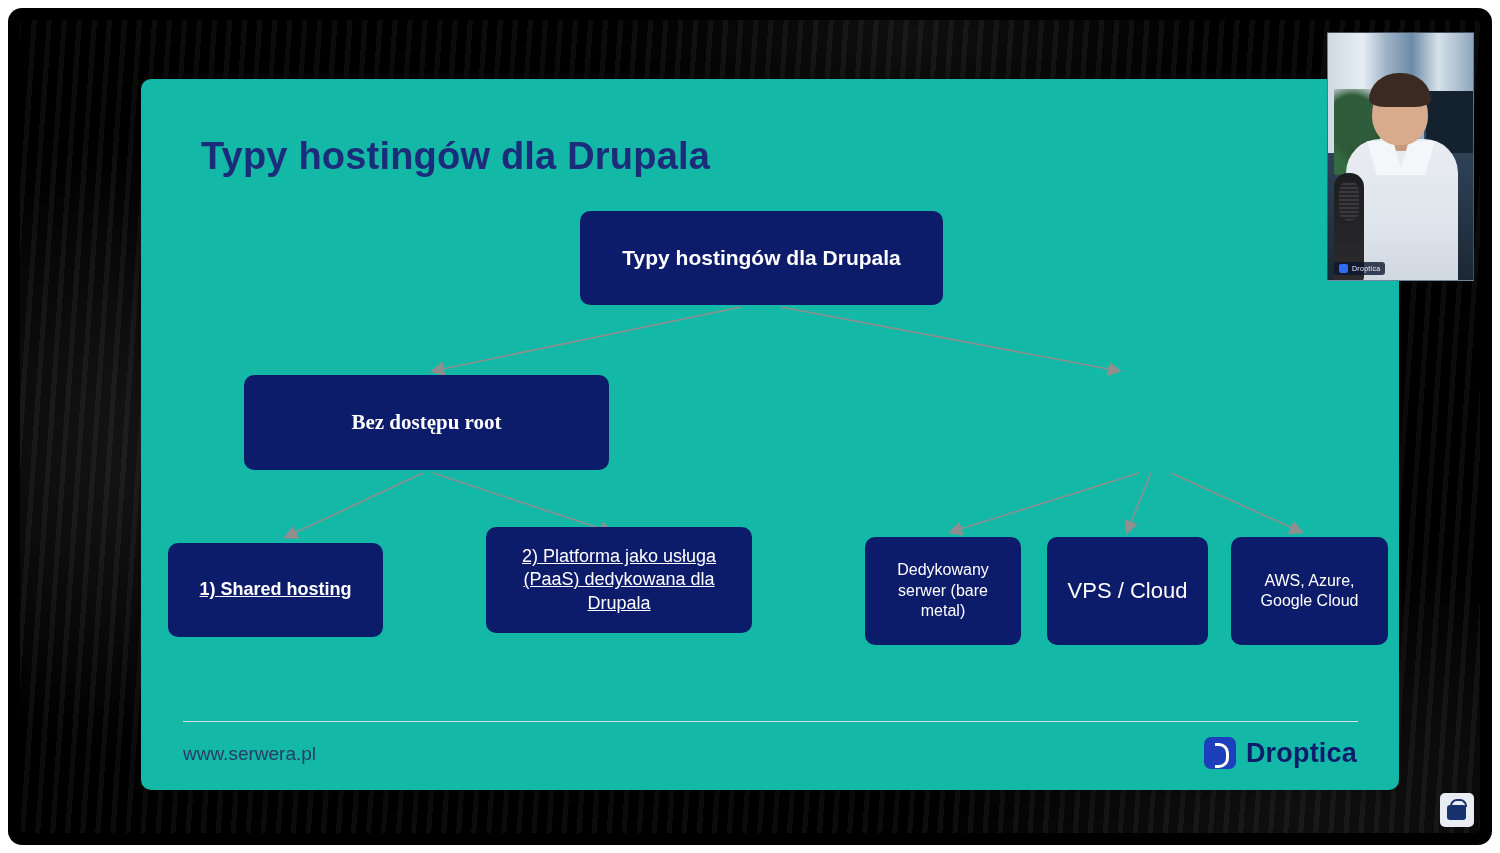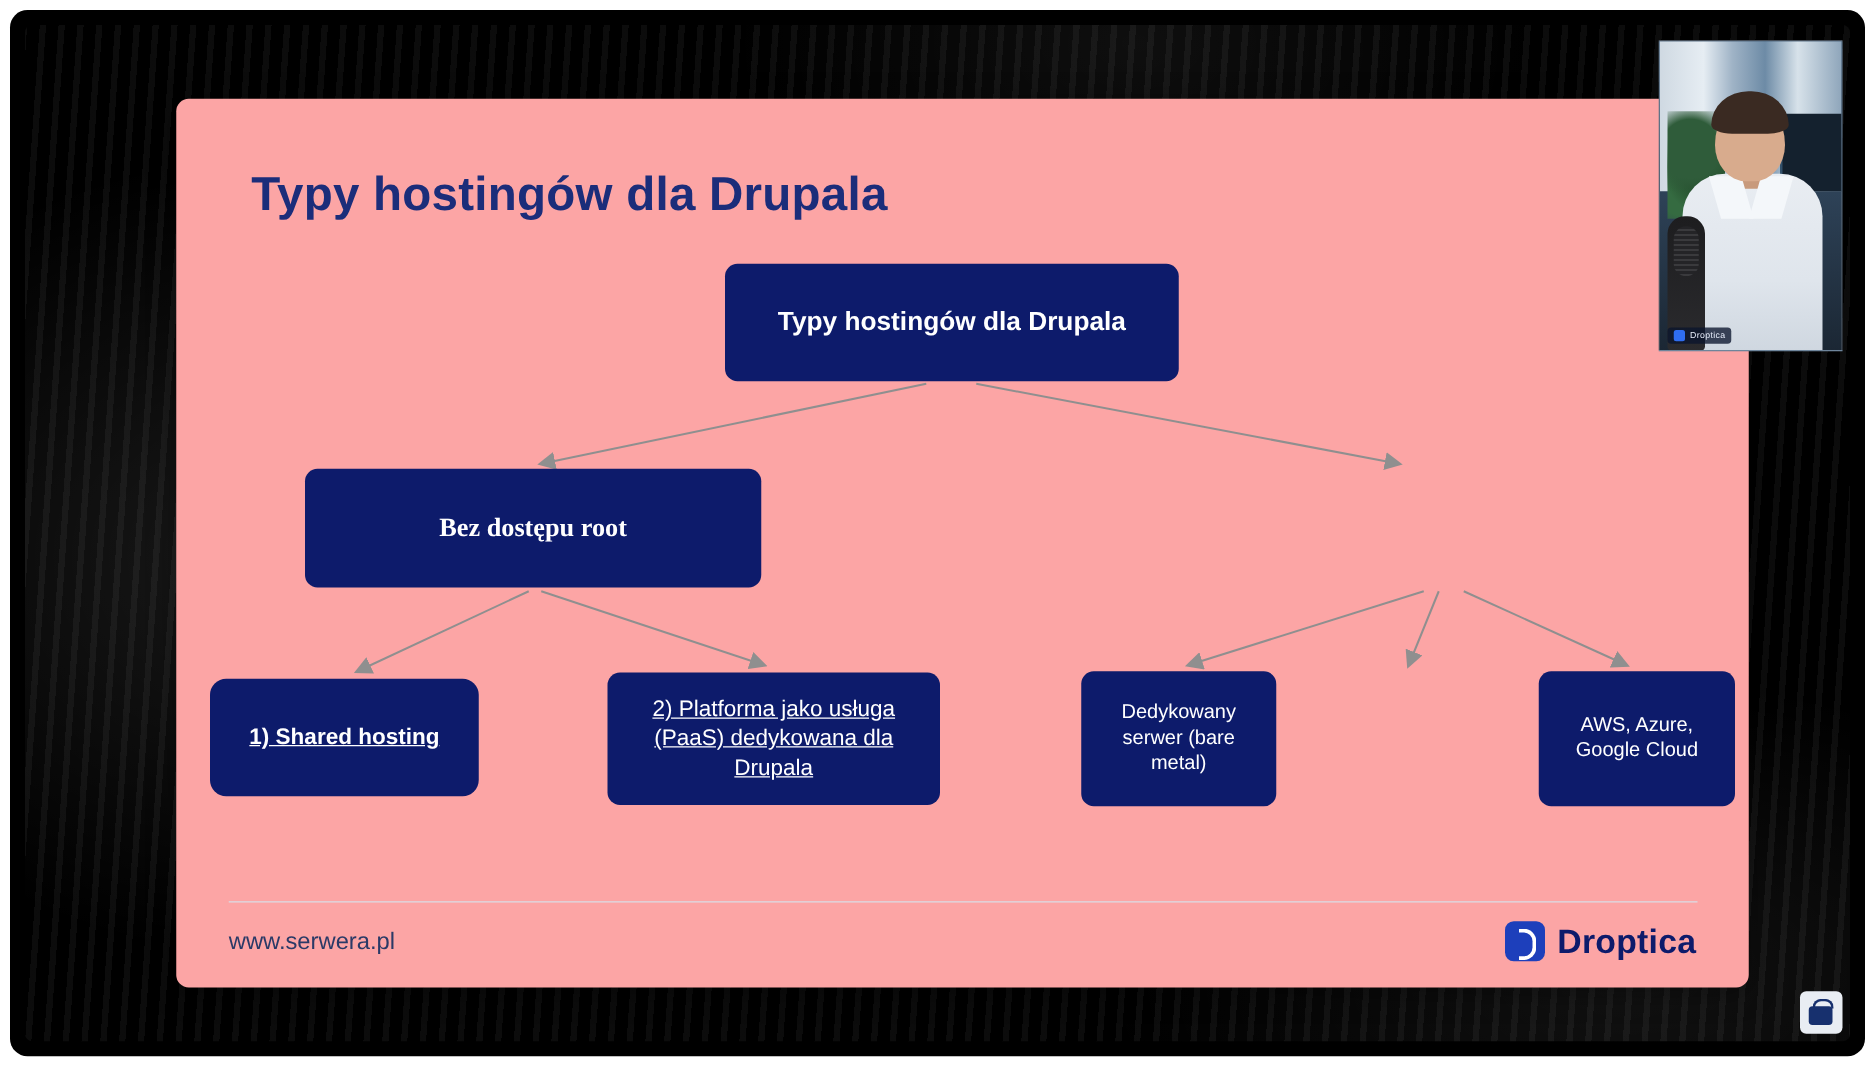--- a/index.html
+++ b/index.html
@@ -75,21 +75,21 @@
       radial-gradient(ellipse 520px 360px at 60% 8%, rgba(255,255,255,0.06), rgba(255,255,255,0) 62%);
   }
 
   
   .slide {
     position: absolute;
     left: 133px;
     top: 71px;
     width: 1258px;
     height: 711px;
-    background: #fca5a5;
+    background: #14b8a6;
     border-radius: 10px;
     box-shadow: 0 4px 22px rgba(0,0,0,.35);
     overflow: hidden;
   }
 
   .slide-title {
     position: absolute;
     left: 60px;
     top: 56px;
     font-size: 38px;
@@ -129,22 +129,22 @@
     line-height: 1.28;
   }
   .node span { display: block; }
   .node.bold span { font-weight: bold; }
   .node.link span { text-decoration: underline; }
 
   
   #node-root   { left: 439px; top: 132px; width: 363px; height: 94px; font-size: 21px; }
   #node-noroot { left: 103px; top: 296px; width: 365px; height: 95px; font-size: 21px; font-family: Liberation Serif, serif; }
   #node-root-access { left: 831px; top: 296px; width: 364px; height: 95px; font-size: 19px; }
-  #node-shared { left: 27px;  top: 464px; width: 215px; height: 94px; font-size: 18px; border-radius: 13px; }
-  #node-paas   { left: 345px; top: 459px; width: 266px; height: 106px; font-size: 18px; }
+  #node-shared { left: 27px;  top: 464px; width: 215px; height: 94px; font-size: 18px; }
+  #node-paas   { left: 345px; top: 448px; width: 266px; height: 106px; font-size: 18px; }
   #node-bare   { left: 724px; top: 458px; width: 156px; height: 108px; font-size: 16px; }
   #node-vps    { left: 906px; top: 458px; width: 161px; height: 108px; font-size: 22px; }
   #node-cloudp { left: 1090px;top: 458px; width: 157px; height: 108px; font-size: 16px; }
 
   
   .footer-rule {
     position: absolute;
     left: 42px;
     top: 642px;
     width: 1175px;
@@ -336,20 +336,23 @@
         </div>
 
         <div class="node link" id="node-paas">
           <span>2) Platforma jako usługa (PaaS) dedykowana dla Drupala</span>
         </div>
 
         <div class="node" id="node-bare">
           <span>Dedykowany serwer (bare metal)</span>
         </div>
 
+        <div class="node" id="node-vps">
+          <span>VPS / Cloud</span>
+        </div>
 
         <div class="node" id="node-cloudp">
           <span>AWS, Azure, Google Cloud</span>
         </div>
 
       </div>
 
       <div class="footer-rule"></div>
 
       <div class="footer-url">www.serwera.pl</div>

